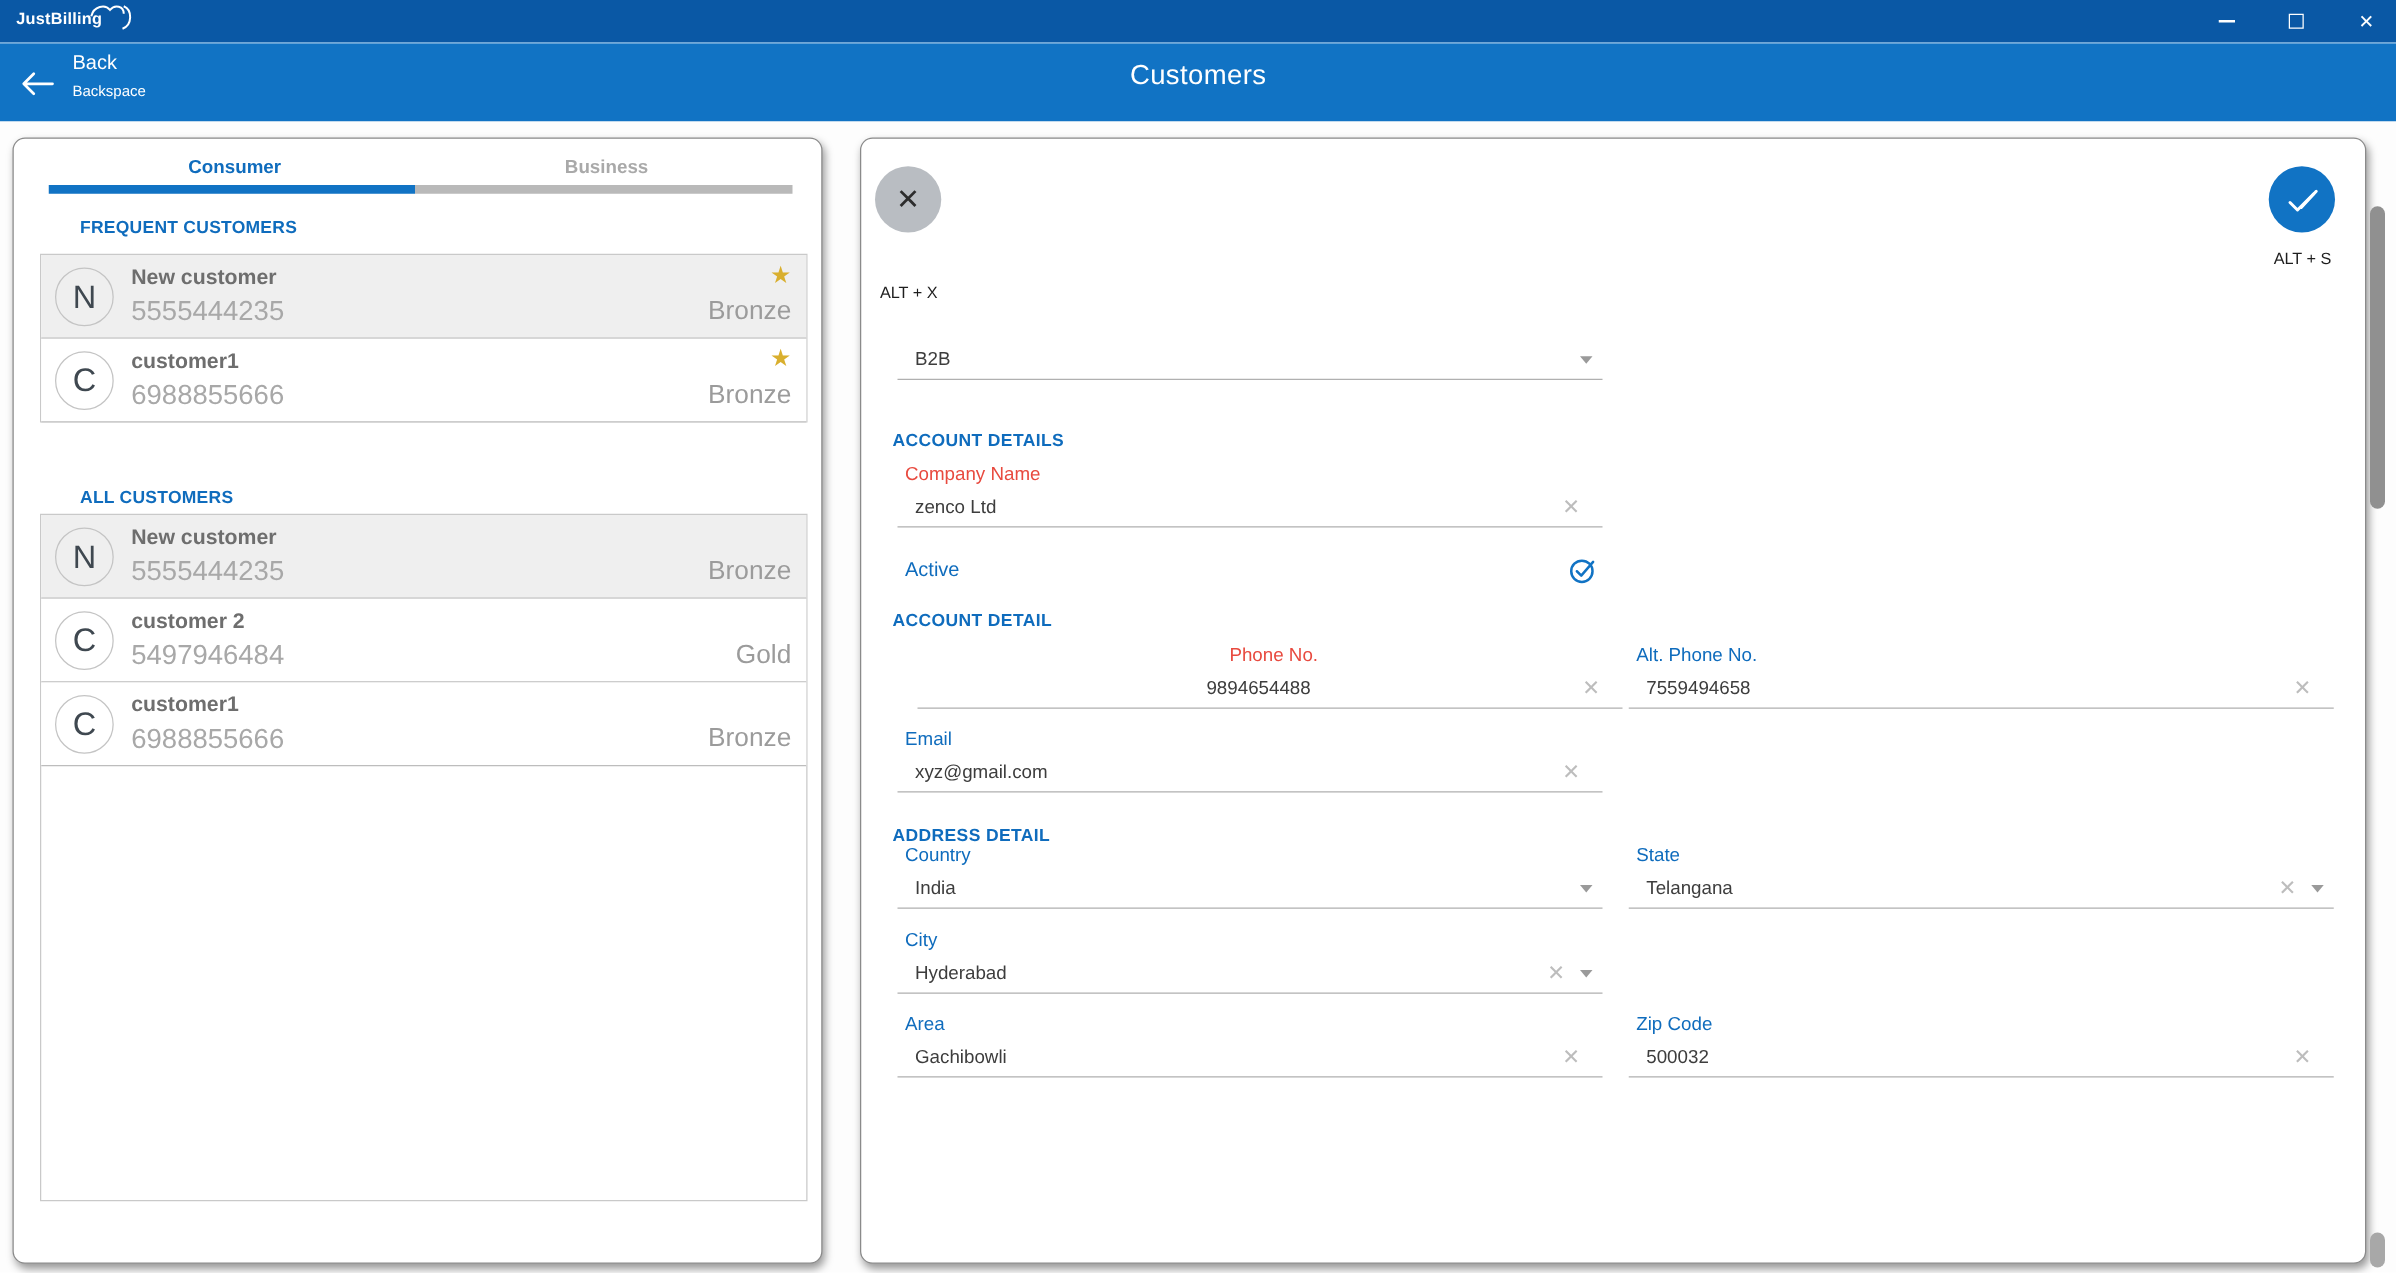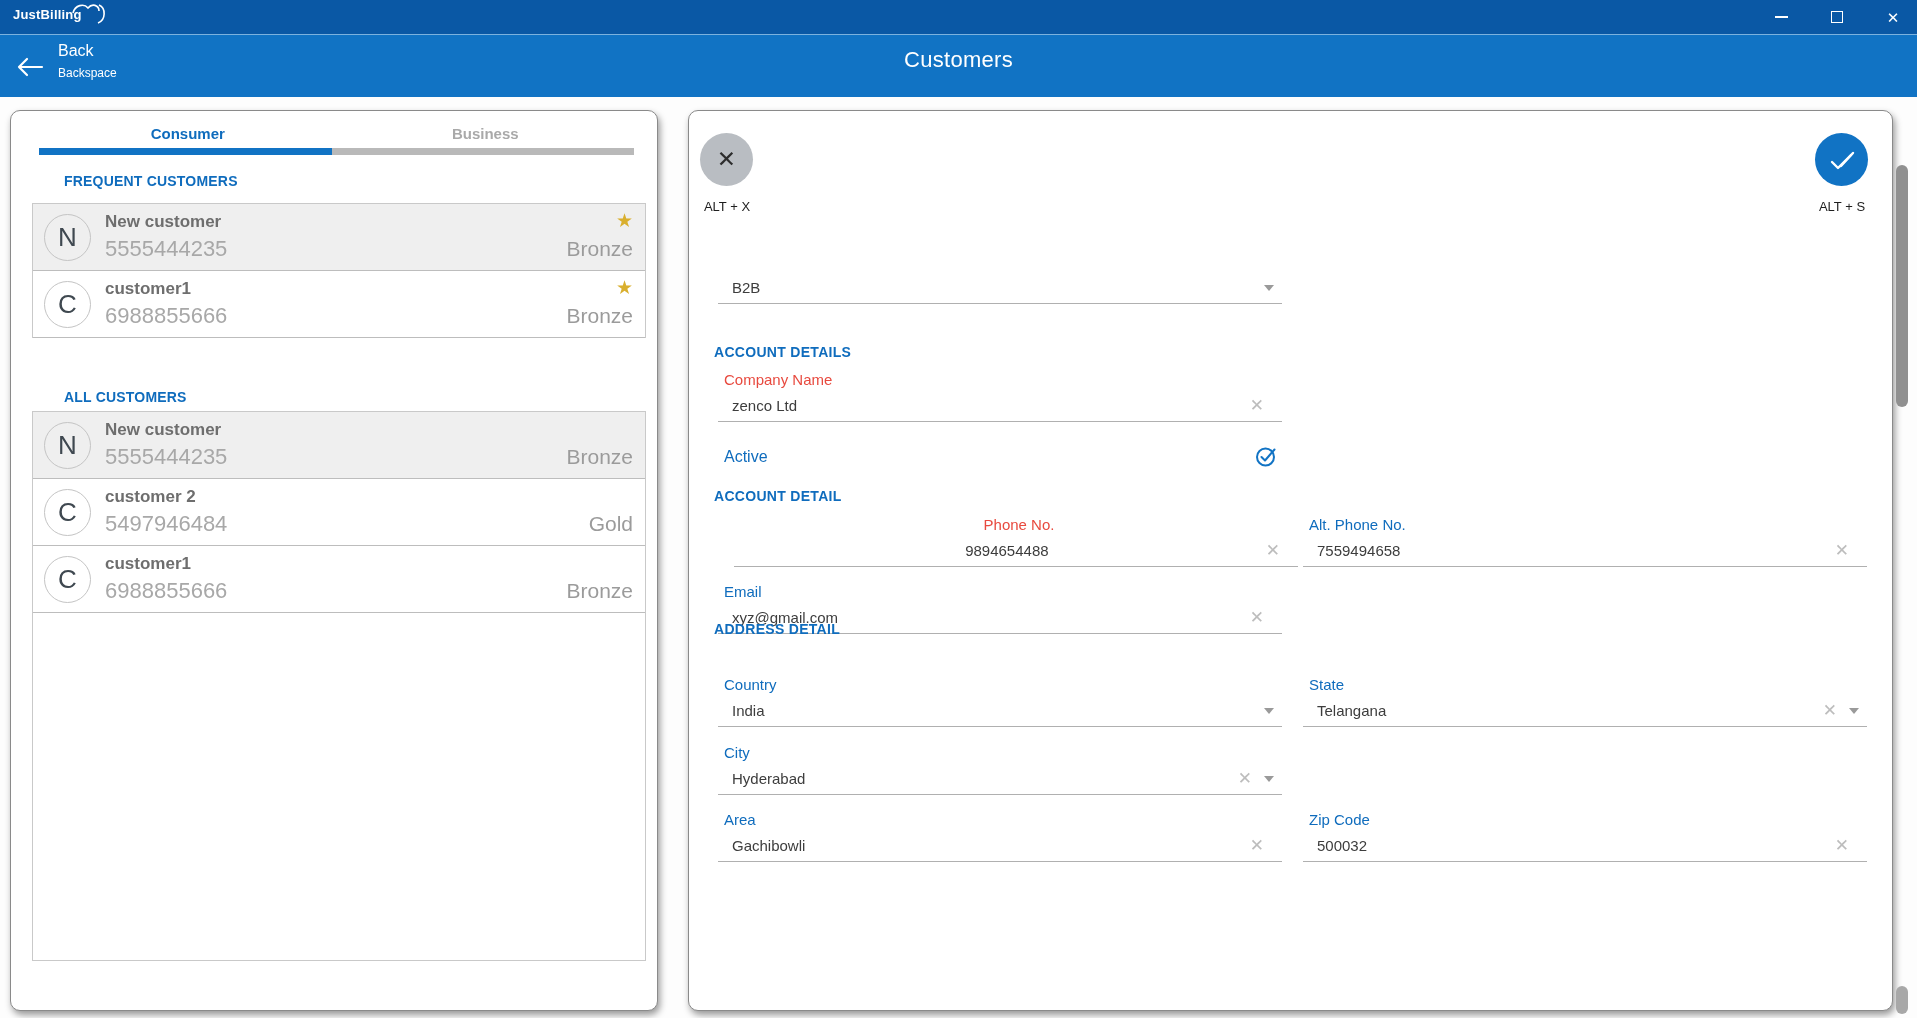--- a/index.html
+++ b/index.html
@@ -73,21 +73,21 @@
   .tier { font-size:21px; color:#9b9b9b; }
 
   
   .btn-circle { position:absolute; width:53px; height:53px; border-radius:50%;
                 display:flex; align-items:center; justify-content:center; cursor:default; }
   .btn-cancel { left:11px; top:22px; background:var(--cancel,#b9bdc2); }
   .btn-cancel span { font-size:23px; color:#2d2d2d; }
   .btn-save { right:24px; top:22px; background:var(--save,#1173c4); }
   .btn-caption { position:absolute; top:88px; width:90px; text-align:center;
                  font-size:13px; color:#1e1e1e; }
-  .caption-cancel { left:-7px; }
+  .caption-cancel { left:-7px;margin-top:27px; }
   .caption-save { right:5px; }
 
   
   .section { position:absolute; left:25px; font-size:14px; font-weight:bold;
              color:var(--accent,#0f6cbd); letter-spacing:.3px; }
   .field { position:absolute; width:564px; }
   .f-label { font-size:15px; padding-left:6px; height:18px; line-height:18px; }
   .lbl-blue { color:var(--accent,#0f6cbd); }
   .lbl-red  { color:var(--red,#e84a3f); }
   .f-row { margin-top:5px; border-bottom:1px solid #b0b0b0; display:flex;
@@ -291,21 +291,21 @@
   </div>
 
   <div class="field" style="left:29px; top:472px;">
     <div class="f-label lbl-blue">Email</div>
     <div class="f-row">
       <span class="f-value">xyz@gmail.com</span>
       <span class="clear-x">✕</span>
     </div>
   </div>
 
-  <div class="section" style="top:510px;">ADDRESS DETAIL</div>
+  <div class="section" style="top:549px;">ADDRESS DETAIL</div>
 
   <div class="field" style="left:29px; top:565px;">
     <div class="f-label lbl-blue">Country</div>
     <div class="f-row">
       <span class="f-value">India</span>
       <span class="caret"></span>
     </div>
   </div>
 
   <div class="field" style="left:614px; top:565px;">

